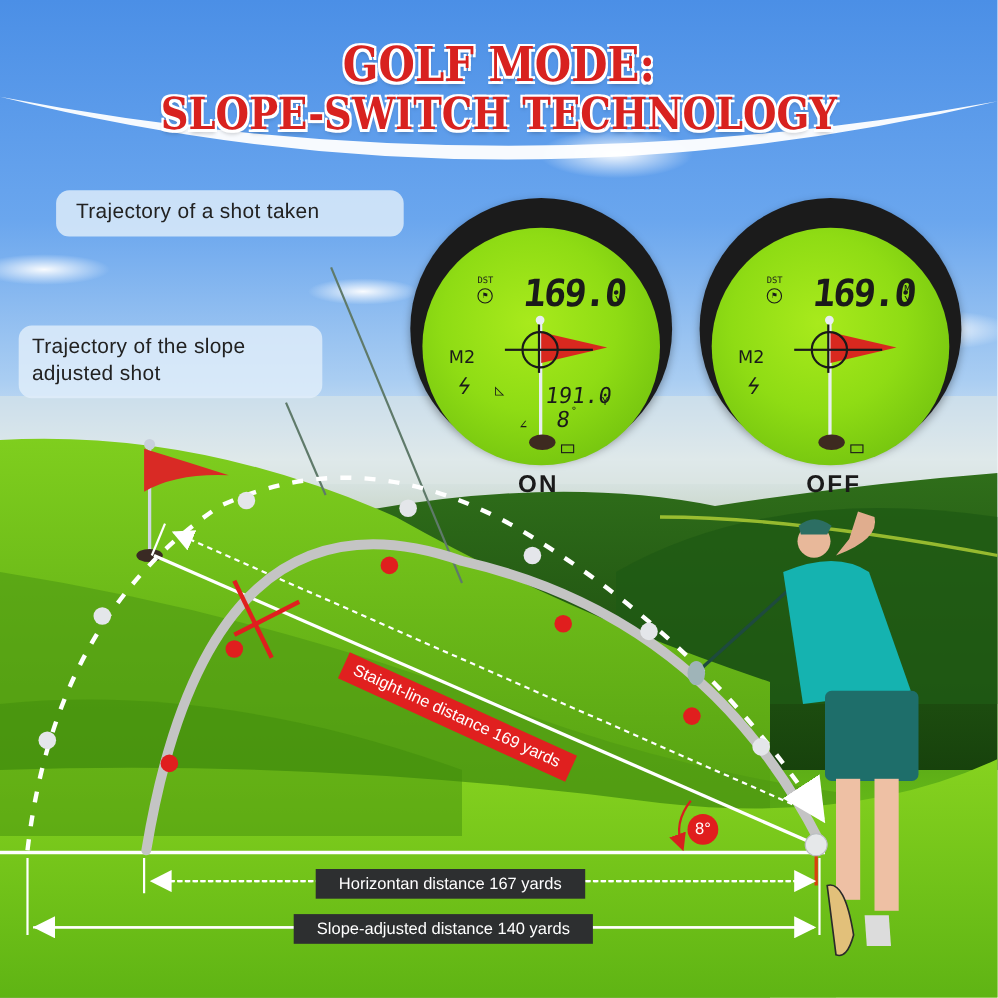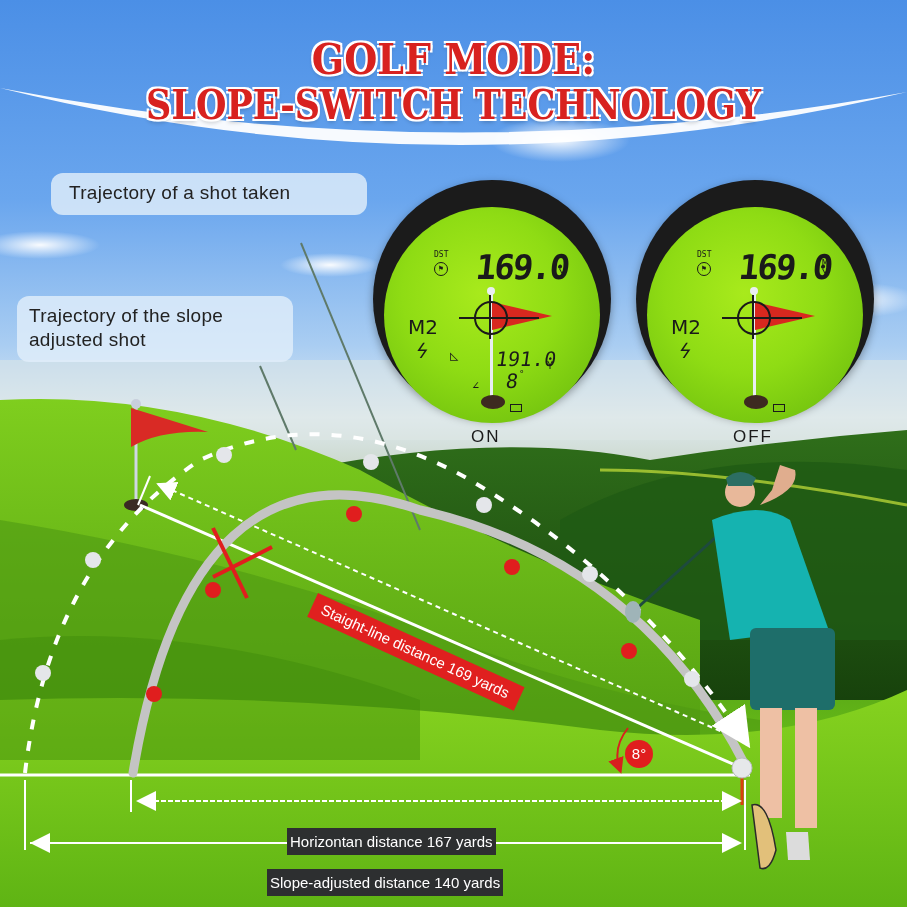--- a/index.html
+++ b/index.html
@@ -16,25 +16,25 @@
   .callout.c2 { left: 17px; top: 296px; width: 248px; padding-left: 12px; }
   .scope { position: absolute; width: 238px; height: 238px; border-radius: 50%; background: #1b1b1b; box-shadow: 0 3px 8px rgba(0,0,0,.35); }
   .scope .lens { position: absolute; left: 11px; top: 27px; width: 216px; height: 216px; border-radius: 50%;
     background: radial-gradient(circle at 45% 40%, #a8ea1c 0%, #8fdc14 45%, #74c40f 80%, #5aa80b 100%); overflow: hidden; }
   .scope.on { left: 373px; top: 180px; }
   .scope.off { left: 636px; top: 180px; }
   .lcd { position: absolute; color: #1a1a1a; font-family: "DejaVu Sans Mono", monospace; }
   .big { font-size: 34px; font-weight: bold; letter-spacing: -2px; transform: skewX(-6deg); }
   .unit { font-size: 10px; line-height: 10px; }
   .dst { font-size: 8px; }
-  .m2 { font-size: 20px; font-family: "DejaVu Sans", sans-serif; }
+  .m2 { font-size: 16px; font-family: "DejaVu Sans", sans-serif; }
   .sub { font-size: 20px; letter-spacing: 0px; transform: skewX(-8deg); }
-  .state-label { position: absolute; font-size: 17px; font-weight: normal; color: #1a1a1a; letter-spacing: 2px; }
+  .state-label { position: absolute; font-size: 22px; font-weight: bold; color: #1a1a1a; letter-spacing: 2px; }
   .red-label { position: absolute; left: 318px; top: 593px; background: #e0201f; color: #fff; font-size: 15px; padding: 4px 12px 5px 10px; transform-origin: left top; transform: rotate(24.5deg); white-space: nowrap; }
-  .dark-label { position: absolute; background: #2d2f30; color: #fff; font-size: 15px; padding: 5px 3px; white-space: nowrap; margin-top: 38px; }
+  .dark-label { position: absolute; background: #2d2f30; color: #fff; font-size: 15px; padding: 5px 21px; white-space: nowrap; }
   .angle-badge { position: absolute; left: 625px; top: 740px; width: 28px; height: 28px; border-radius: 50%; background: #e01e1e; color: #fff; font-size: 15px; line-height: 28px; text-align: center; }
   svg { position: absolute; left: 0; top: 0; }
 </style>
 </head>
 <body>
 
 <div class="canvas">
 
   <svg class="hills" width="907" height="907">
     <defs>

